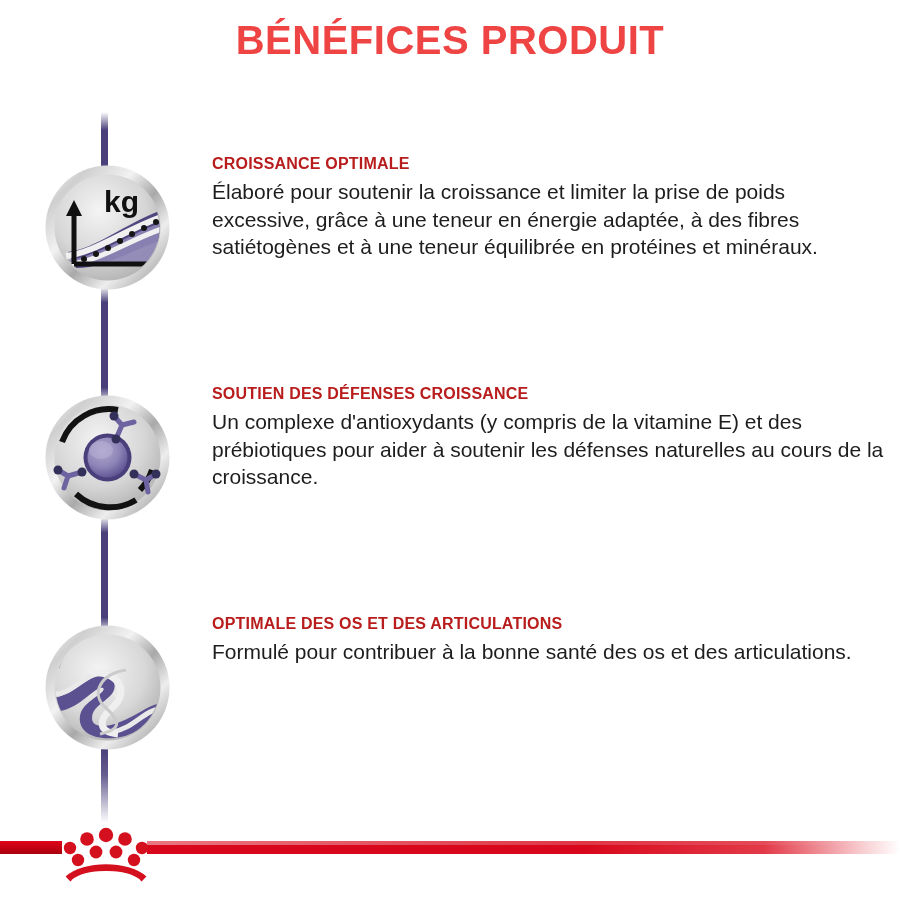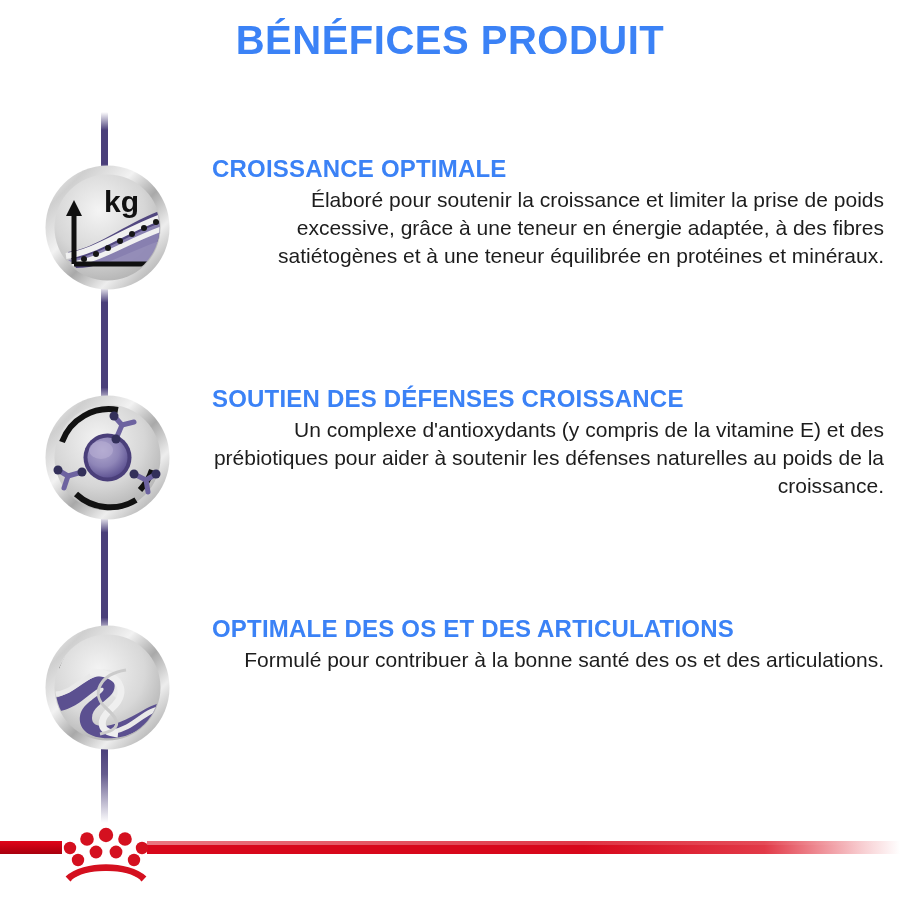--- a/index.html
+++ b/index.html
@@ -24,21 +24,21 @@
   
   .title {
     position: absolute;
     top: 18px;
     left: 0;
     width: 900px;
     text-align: center;
     font-size: 40px;
     font-weight: bold;
     letter-spacing: 0.5px;
-    color: #3b82f6;
+    color: #ef4444;
     font-family: "Liberation Sans", sans-serif;
   }
 
   
   .rail {
     position: absolute;
     left: 101px;
     width: 7px;
     background: linear-gradient(to bottom,
         rgba(74,63,122,0) 0%,
@@ -80,35 +80,34 @@
   }
   .medallion svg { display: block; width: 127px; height: 127px; }
 
   .benefit-text {
     position: absolute;
     left: 212px;
     top: 4px;
     width: 672px;
   }
   .benefit-head {
-    font-size: 24px;
+    font-size: 16px;
     font-weight: bold;
-    color: #3b82f6;
+    color: #b91c1c;
     letter-spacing: 0.2px;
     line-height: 1.05;
     margin: 0 0 5px 0;
     font-family: "Liberation Sans", sans-serif;
   }
   .benefit-body {
     font-size: 21px;
     color: #1d1d1d;
     line-height: 1.32;
     margin: 0;
     font-family: "Liberation Sans", sans-serif;
-    text-align: right;
   }
 
   
   .footer {
     position: absolute;
     left: 0;
     top: 820px;
     width: 900px;
     height: 80px;
   }
@@ -263,21 +262,21 @@
           <path d="M90 80 L102 86"></path>
             <path d="M102 86 L112 80"></path>
             <path d="M102 86 L104 98"></path>
         </g>
         <circle cx="112" cy="80" r="4.5" fill="#33305a"></circle>
         <circle cx="90" cy="80" r="4.5" fill="#33305a"></circle>
       </svg>
     </div>
     <div class="benefit-text">
       <div class="benefit-head">SOUTIEN DES DÉFENSES CROISSANCE</div>
-      <div class="benefit-body">Un complexe d'antioxydants (y compris de la vitamine E) et des prébiotiques pour aider à soutenir les défenses naturelles au poids de la croissance.</div>
+      <div class="benefit-body">Un complexe d'antioxydants (y compris de la vitamine E) et des prébiotiques pour aider à soutenir les défenses naturelles au cours de la croissance.</div>
     </div>
   </div>
 
   <div class="benefit benefit-3">
     <div class="medallion">
       <svg viewBox="0 0 127 127" xmlns="http://www.w3.org/2000/svg">
         <defs>
           <linearGradient id="sil3" x1="0" y1="0" x2="1" y2="1">
             <stop offset="0%" stop-color="#ffffff"></stop>
             <stop offset="18%" stop-color="#cfcfcf"></stop>

